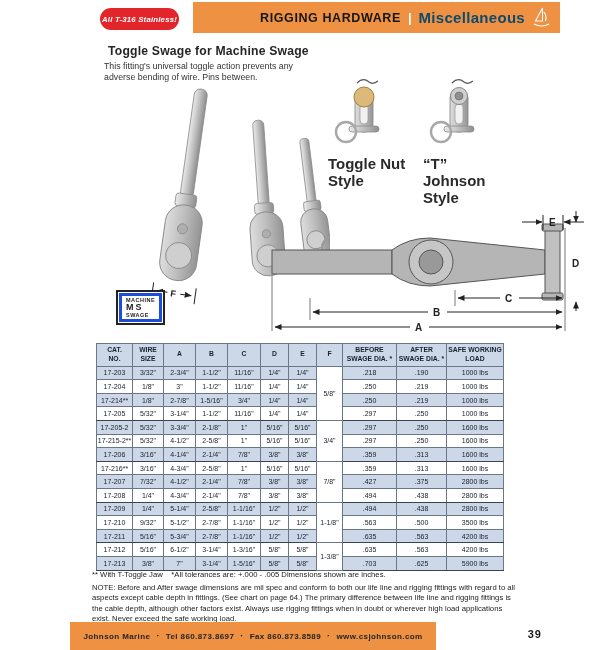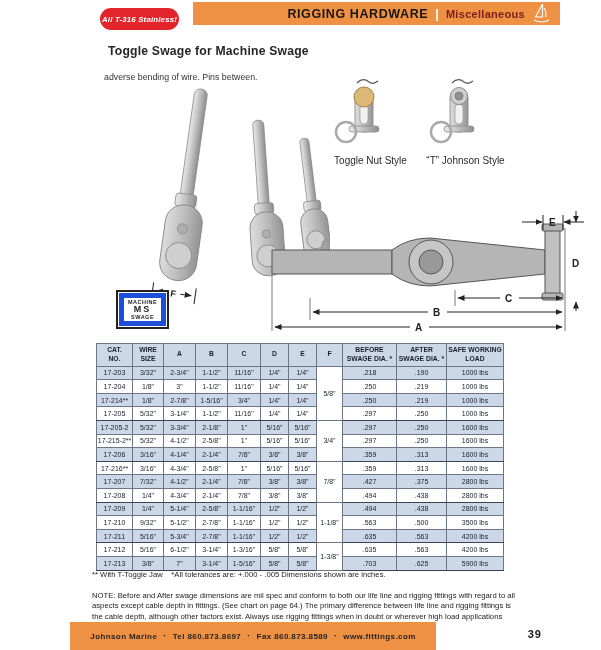--- a/index.html
+++ b/index.html
@@ -9,37 +9,37 @@
   }
   .abs{position:absolute;}
 
   
   .pill{
     left:100px;top:8px;width:79px;height:22px;background:#e2242b;border-radius:13px;
     color:#fff;font-size:7.8px;font-weight:bold;font-style:italic;
     display:flex;align-items:center;justify-content:center;letter-spacing:.2px;
   }
   .banner{
-    left:193px;top:2px;width:367px;height:23px;background:#ee9143;
+    left:193px;top:2px;width:367px;height:31px;background:#ee9143;
     display:flex;align-items:center;justify-content:flex-end;gap:7px;padding-right:9px;box-sizing:border-box;
   }
   .banner .t1{font-size:12.5px;font-weight:bold;color:#161616;letter-spacing:.6px;}
   .banner .sep{font-size:13px;font-weight:bold;color:#ffffff;}
-  .banner .t2{font-size:11px;font-weight:bold;color:#7f1d1d;letter-spacing:.3px;}
+  .banner .t2{font-size:15px;font-weight:bold;color:#0c4a6e;letter-spacing:.3px;}
 
   
   .page-title{left:108px;top:44px;font-size:12.2px;font-weight:bold;color:#262626;letter-spacing:.2px;}
   .desc{left:104px;top:61px;width:240px;font-size:8.8px;line-height:1.3;color:#333;}
 
   
-  .style-label{font-size:10px;font-weight:normal;color:#2a2a2a;text-align:center;}
+  .style-label{font-size:15px;font-weight:bold;color:#2a2a2a;}
 
   
   .stamp{left:116px;top:290px;border:2px solid #222;padding:1px;background:#fff;}
-  .stamp-inner{border:5px solid #1d4ed8;text-align:center;padding:1px 4px;}
+  .stamp-inner{border:3px solid #1d4ed8;padding:1px 4px;}
   .stamp-inner .s1,.stamp-inner .s3{font-size:5.5px;font-weight:bold;letter-spacing:.5px;}
   .stamp-inner .s2{font-size:9px;font-weight:bold;letter-spacing:2px;line-height:1;}
 
   
   table.spec{
     left:96px;top:343px;width:407px;position:absolute;border-collapse:collapse;
     font-size:7px;color:#18202c;table-layout:fixed;border:1.5px solid #3c4454;
   }
   table.spec th{
     background:#ccd7e8;font-weight:600;font-size:6.8px;line-height:1.3;
@@ -47,21 +47,21 @@
   }
   table.spec td{
     border:1px solid #6b7687;text-align:center;padding:0;height:12.6px;line-height:1;
   }
   table.spec tbody tr:nth-child(odd) td{background:#ccd7e8;}
   table.spec td.f-cell{background:#ffffff !important;font-size:7px;}
   table.spec tr.group-end td{border-bottom:1.6px solid #3c4454;}
 
   
   .notes{left:92px;top:570px;width:424px;font-size:7.7px;line-height:1.33;color:#222;}
-  .notes .tol{white-space:pre-wrap;margin-bottom:11px;}
+  .notes .tol{white-space:pre-wrap;margin-bottom:3px;}
 
   
   .footerbar{
     left:70px;top:622px;width:366px;height:28px;background:#ee9143;
     display:flex;align-items:center;justify-content:center;gap:6px;
     font-size:8px;font-weight:bold;color:#242424;letter-spacing:.4px;
   }
   .footerbar .dot{font-size:9px;}
   .pageno{left:508px;top:628px;width:34px;text-align:right;font-size:11px;font-weight:bold;color:#1a1a1a;letter-spacing:1px;}
 
@@ -80,21 +80,21 @@
   <span class="t2">Miscellaneous</span>
   <svg width="19" height="24" viewBox="0 0 19 24">
     <path d="M10.5 2 L10.5 15 L3.5 15 Z" fill="none" stroke="#ffffff" stroke-width="1.1"></path>
     <path d="M12 6 Q15 10 13.5 15" fill="none" stroke="#ffffff" stroke-width="1.1"></path>
     <path d="M2 18 Q9.5 22 17 18" fill="none" stroke="#ffffff" stroke-width="1.2"></path>
   </svg>
 </div>
 
 <div class="abs page-title">Toggle Swage for Machine Swage</div>
 <div class="abs desc">
-  <br>
+  <span>This fitting's universal toggle action prevents any</span><br>
   <span>adverse bending of wire. Pins between.</span>
 </div>
 
 <svg class="abs" style="left:98px;top:86px;" width="232" height="240" viewBox="0 0 232 240">
   <defs>
     <linearGradient id="met" x1="0" y1="0" x2="1" y2="0">
       <stop offset="0" stop-color="#ebebeb"></stop>
         <stop offset="0.45" stop-color="#c3c3c3"></stop>
         <stop offset="1" stop-color="#8d8d8d"></stop>
     </linearGradient>
@@ -439,15 +439,15 @@
   <div>NOTE: Before and After swage dimensions are mil spec and conform to both our life line and rigging fittings with regard to all aspects except cable depth in fittings. (See chart on page 64.) The primary difference between life line and rigging fittings is the cable depth, although other factors exist. Always use rigging fittings when in doubt or wherever high load applications exist. Never exceed the safe working load.</div>
 </div>
 
 <div class="abs footerbar">
   <span>Johnson Marine</span>
   <span class="dot">·</span>
   <span>Tel 860.873.8697</span>
   <span class="dot">·</span>
   <span>Fax 860.873.8589</span>
   <span class="dot">·</span>
-  <span>www.fittings.com</span>
+  <span>www.csjohnson.com</span>
 </div>
 <div class="abs pageno">39</div>
 
 </body></html>

